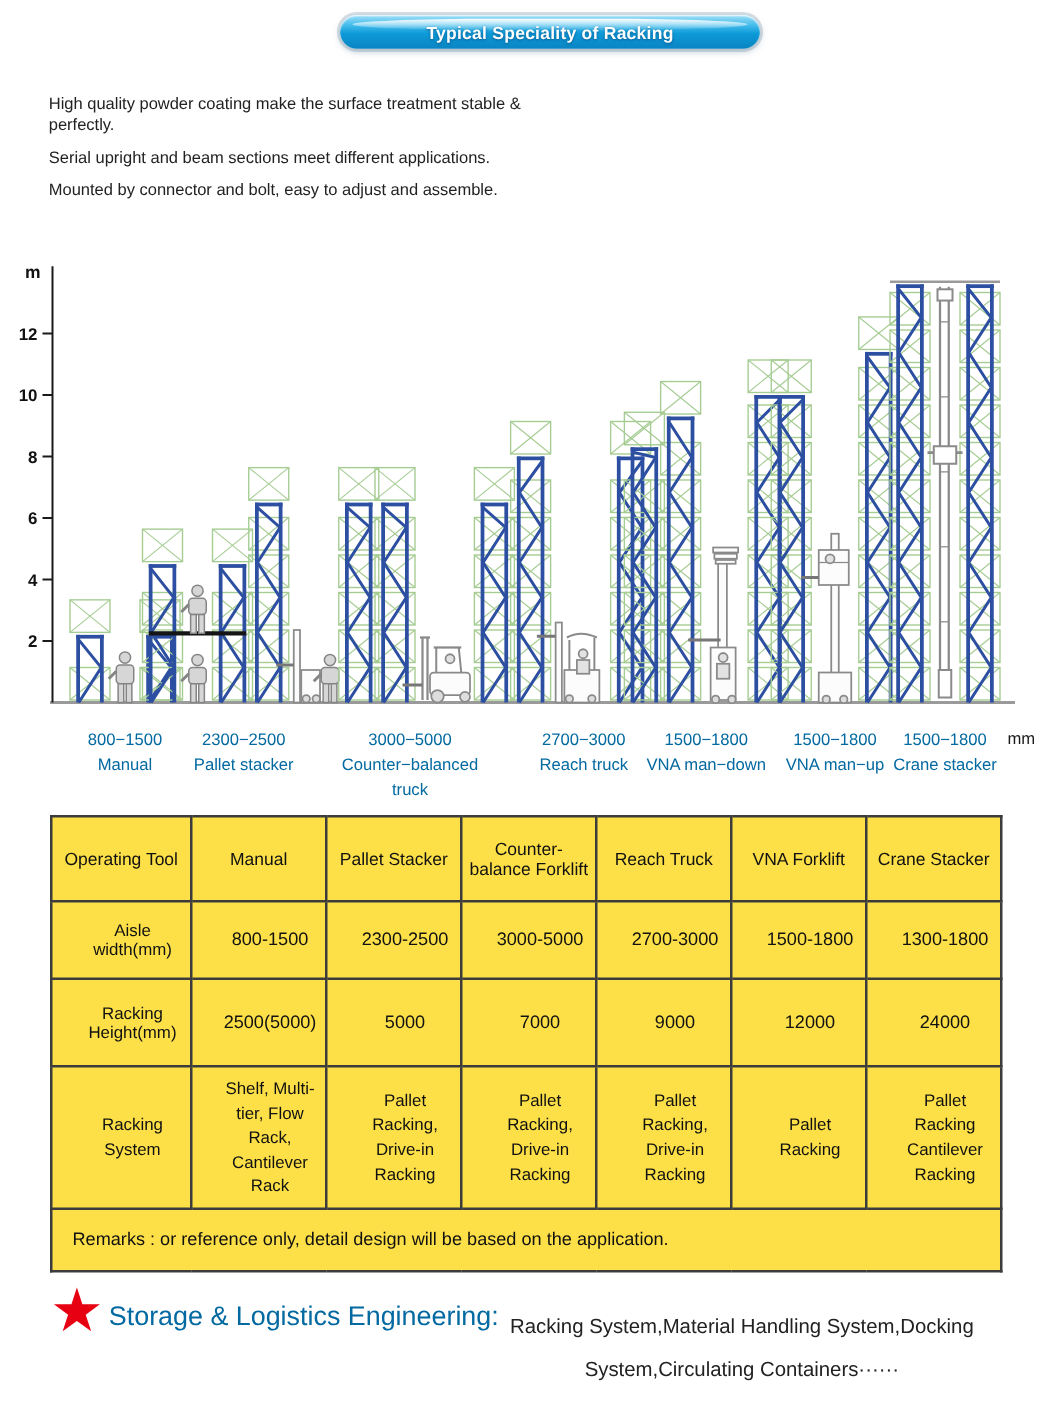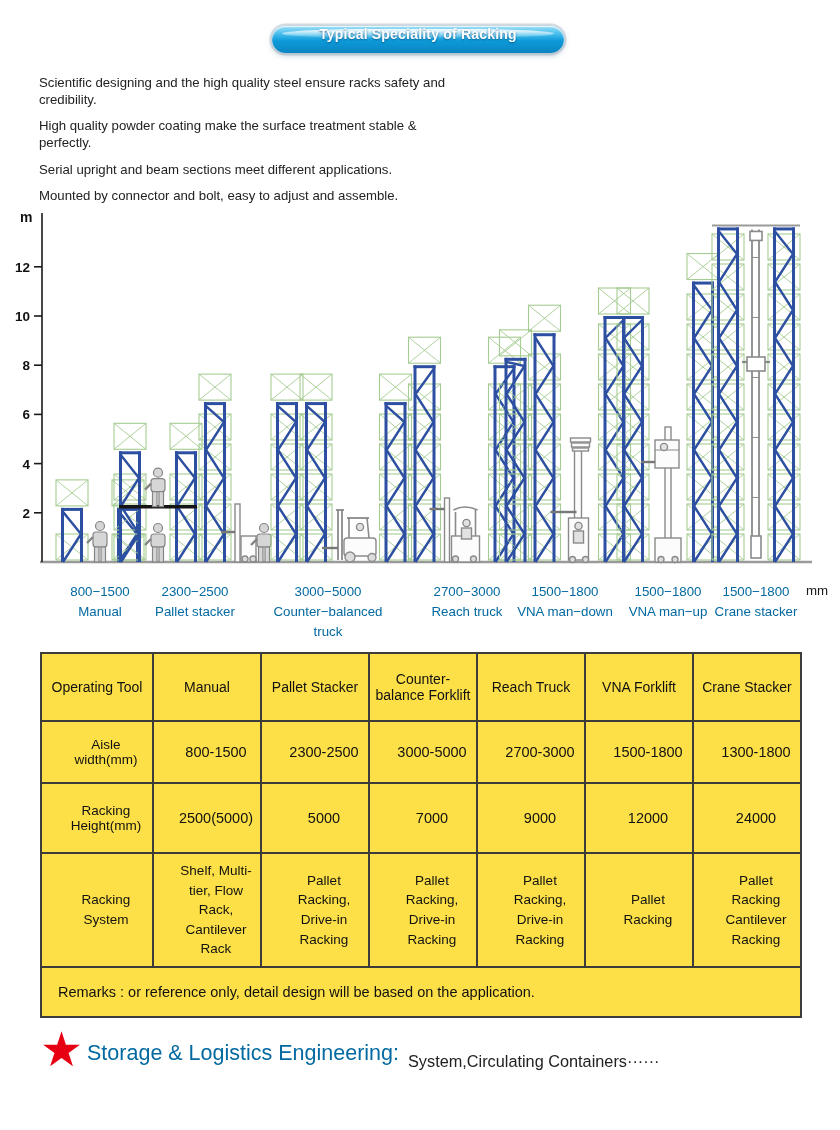--- a/index.html
+++ b/index.html
@@ -1,22 +1,22 @@
 <!DOCTYPE html>
 <html><head>
 <meta charset="utf-8">
 <style>
   html,body{margin:0;padding:0;background:#fff;}
   body{width:840px;height:1130px;font-family:"Liberation Sans",sans-serif;color:#1a1a1a;position:relative;overflow:hidden;}
 
   
-  .banner{position:absolute;left:272px;top:26px;width:292px;height:27px;border-radius:15px;
+  .banner{position:absolute;left:272px;top:12px;width:336px;height:27px;border-radius:15px;
     background:linear-gradient(180deg,#9fdff7 0%,#45bdec 30%,#0d9ad8 55%,#0a84c2 100%);
     box-shadow:0 2px 6px rgba(120,150,170,.55),0 0 0 2.5px #d9e0e6,inset 0 1px 1px rgba(255,255,255,.8);
-    display:flex;align-items:flex-start;justify-content:center;}
+    display:flex;align-items:center;justify-content:center;}
   .banner::before{content:"";position:absolute;left:10px;right:10px;top:2.5px;height:9px;border-radius:50%/70%;
     background:linear-gradient(180deg,rgba(255,255,255,.95),rgba(255,255,255,.05));}
   .banner span{position:relative;color:#fff;font-weight:bold;font-size:14px;letter-spacing:.2px;
     text-shadow:0 1px 2px rgba(0,70,120,.75);}
 
   
   .intro{position:absolute;left:39px;top:74px;width:428px;}
   .intro p{margin:0 0 9px 0;font-size:13.2px;line-height:1.3;color:#222;}
 
   
@@ -46,21 +46,20 @@
   .footer-lines .l2{text-align:center;}
 </style>
 </head>
 <body>
 
 <div class="banner">
   <span>Typical Speciality of Racking</span>
 </div>
 
 <div class="intro">
-  <p>Scientific designing and the high quality steel ensure racks safety and credibility.</p>
   <p>High quality powder coating make the surface treatment stable &amp; perfectly.</p>
   <p>Serial upright and beam sections meet different  applications.</p>
   <p>Mounted by connector and bolt, easy to adjust and assemble.</p>
 </div>
 
 <div id="chart-wrap">
   <svg width="840" height="375" viewBox="0 0 840 375">
       <line x1="40" y1="357" x2="812" y2="357" stroke="#9a9a9a" stroke-width="2.5"></line>
       <line x1="42" y1="8" x2="42" y2="357" stroke="#1a1a1a" stroke-width="1.6"></line>
       <text x="20" y="17" font-family="&quot;Liberation Sans&quot;,sans-serif" font-size="14" font-weight="600" fill="#111">m</text>
@@ -673,15 +672,16 @@
   <tr class="h-remarks">
     <td class="remarks-cell" colspan="7">Remarks : or reference only, detail design will be based on the application.</td>
   </tr>
 </tbody>
   </table>
 
 <div class="footer">
   <span class="star"></span>
   <span class="footer-title">Storage &amp; Logistics Engineering:</span>
   <div class="footer-lines">
+    <div class="l1">Racking System,Material Handling System,Docking</div>
     <div class="l2">System,Circulating Containers······</div>
   </div>
 </div>
 
 </body></html>

